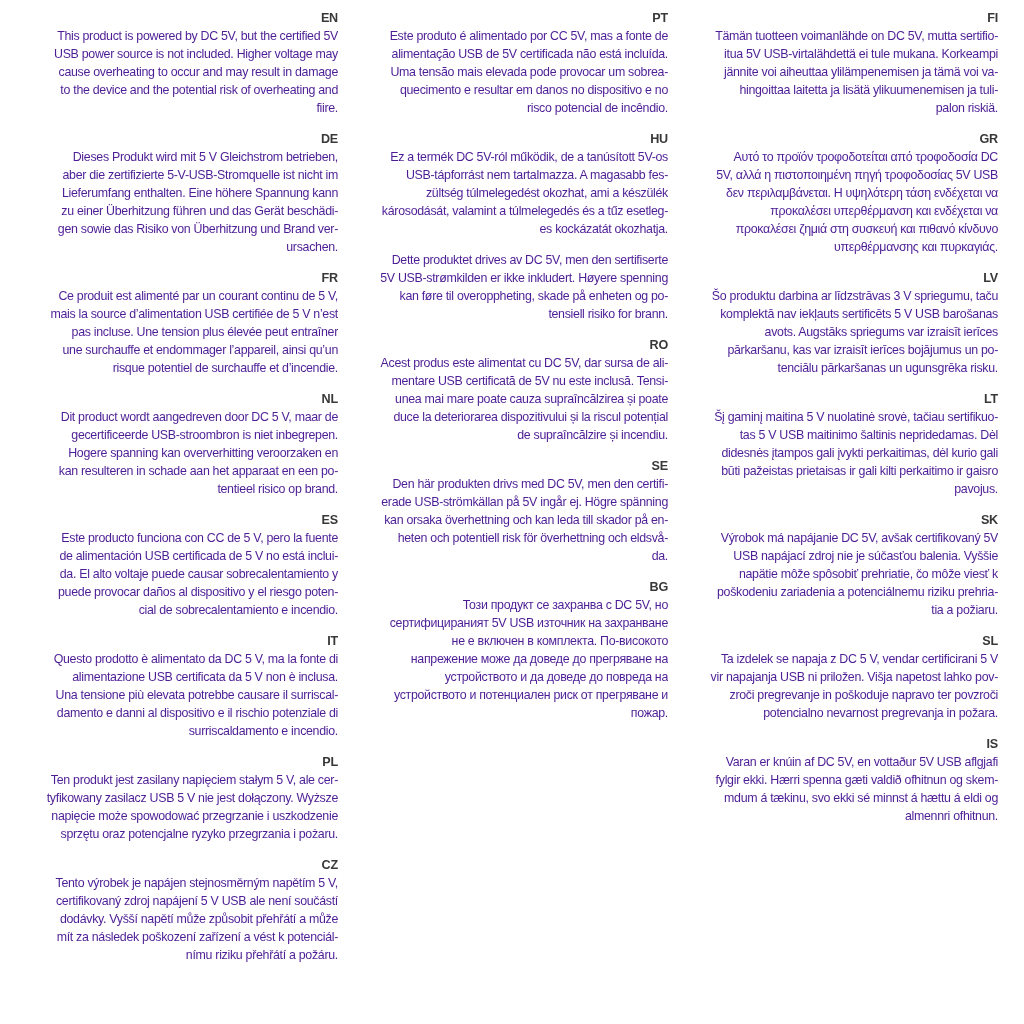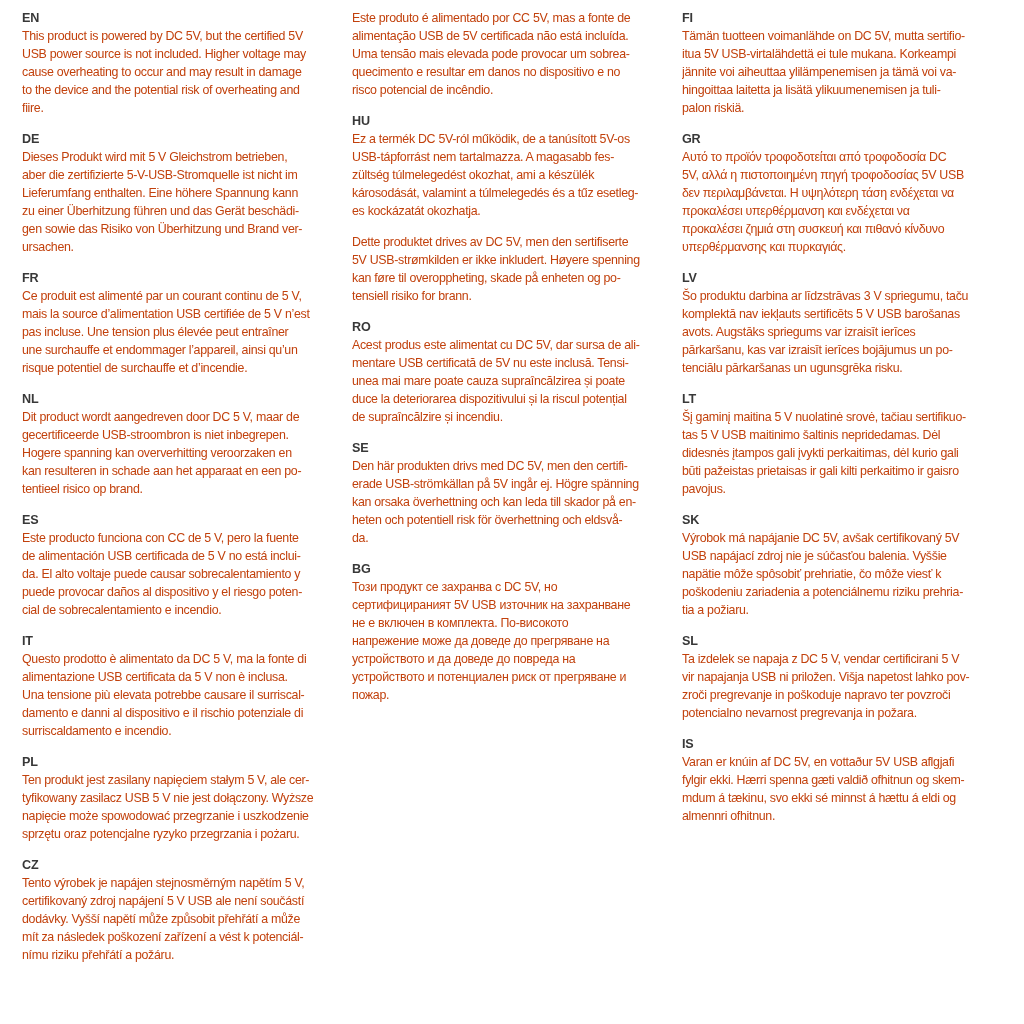--- a/index.html
+++ b/index.html
@@ -20,36 +20,37 @@
     padding: 9px 0 0 22px;
     gap: 14px;
   }
   .col {
     width: 316px;
     flex: 0 0 316px;
     overflow: hidden;
   }
   .lang {
     margin: 0 0 13px 0;
+    text-align: right;
   }
   .lang-code {
     font-size: 12.6px;
     line-height: 18px;
     font-weight: 700;
     margin: 0;
     letter-spacing: -0.2px;
     color: #383838;
   }
   .lang-text {
     font-size: 12.4px;
     line-height: 18px;
     margin: 0;
     white-space: pre;
     letter-spacing: -0.3px;
-    color: #c2410c;
+    color: #4c1d95;
   }
 </style>
 </head>
 <body>
 
 <div class="page">
 
   <div class="col">
     <section class="lang">
       <h2 class="lang-code">EN</h2>
@@ -112,20 +113,21 @@
       <p class="lang-text">Tento výrobek je napájen stejnosměrným napětím 5 V,
 certifikovaný zdroj napájení 5 V USB ale není součástí
 dodávky. Vyšší napětí může způsobit přehřátí a může
 mít za následek poškození zařízení a vést k potenciál-
 nímu riziku přehřátí a požáru.</p>
     </section>
   </div>
 
   <div class="col">
     <section class="lang">
+      <h2 class="lang-code">PT</h2>
       <p class="lang-text">Este produto é alimentado por CC 5V, mas a fonte de
 alimentação USB de 5V certificada não está incluída.
 Uma tensão mais elevada pode provocar um sobrea-
 quecimento e resultar em danos no dispositivo e no
 risco potencial de incêndio.</p>
     </section>
     <section class="lang">
       <h2 class="lang-code">HU</h2>
       <p class="lang-text">Ez a termék DC 5V-ról működik, de a tanúsított 5V-os
 USB-tápforrást nem tartalmazza. A magasabb fes-

